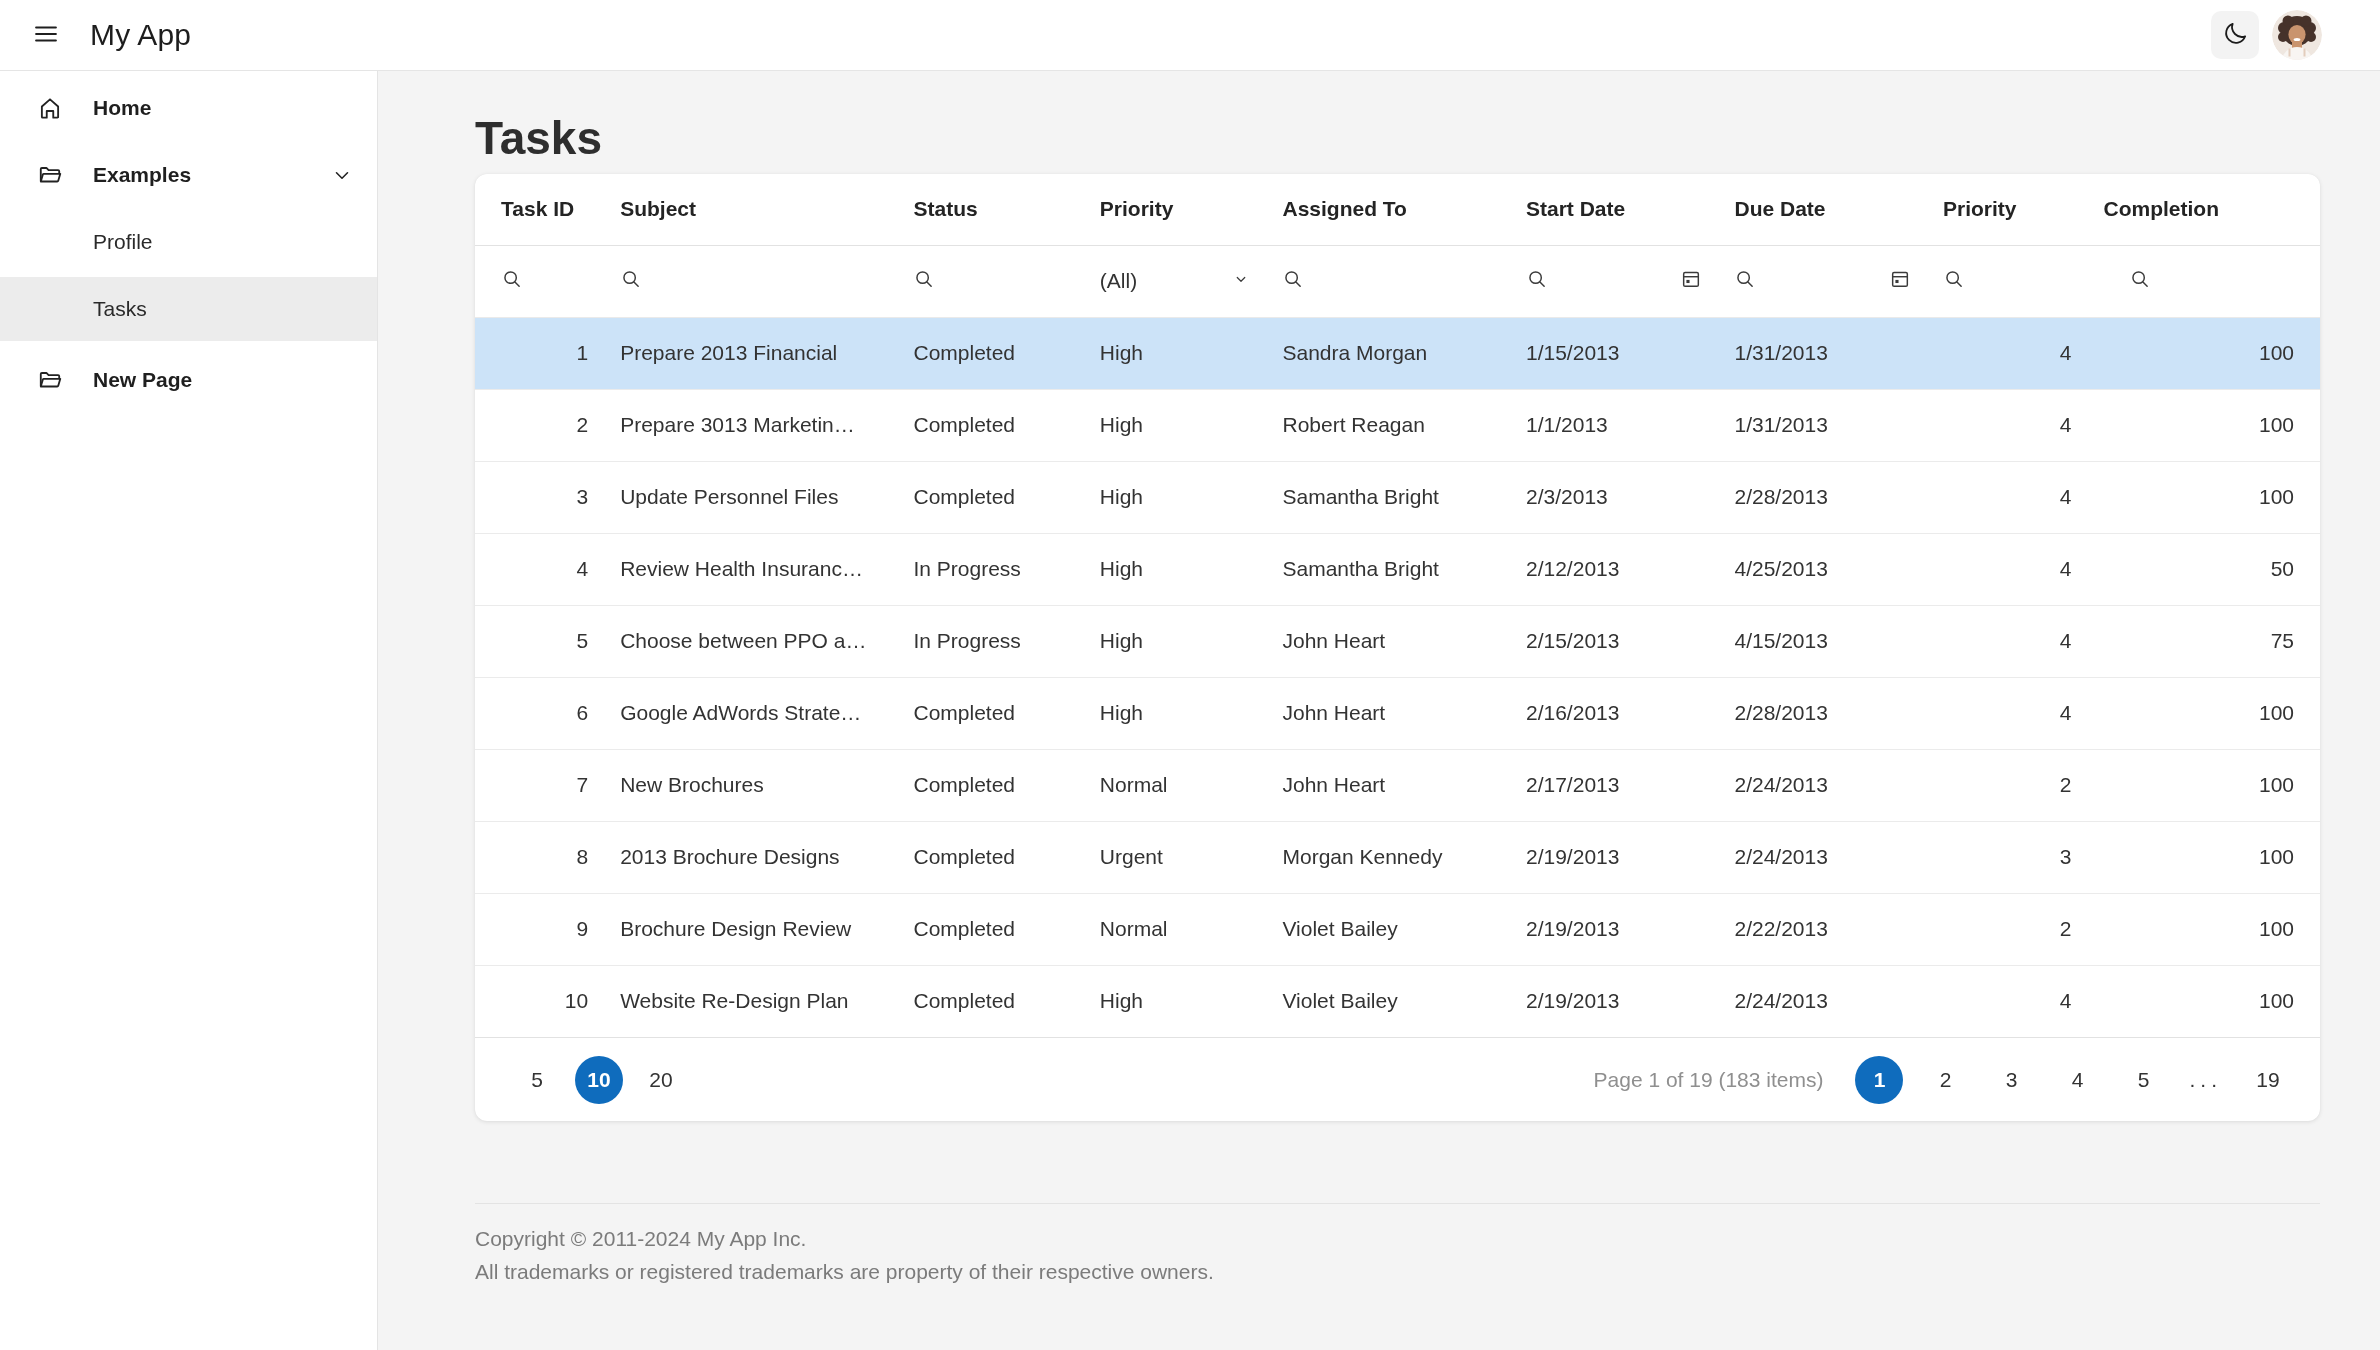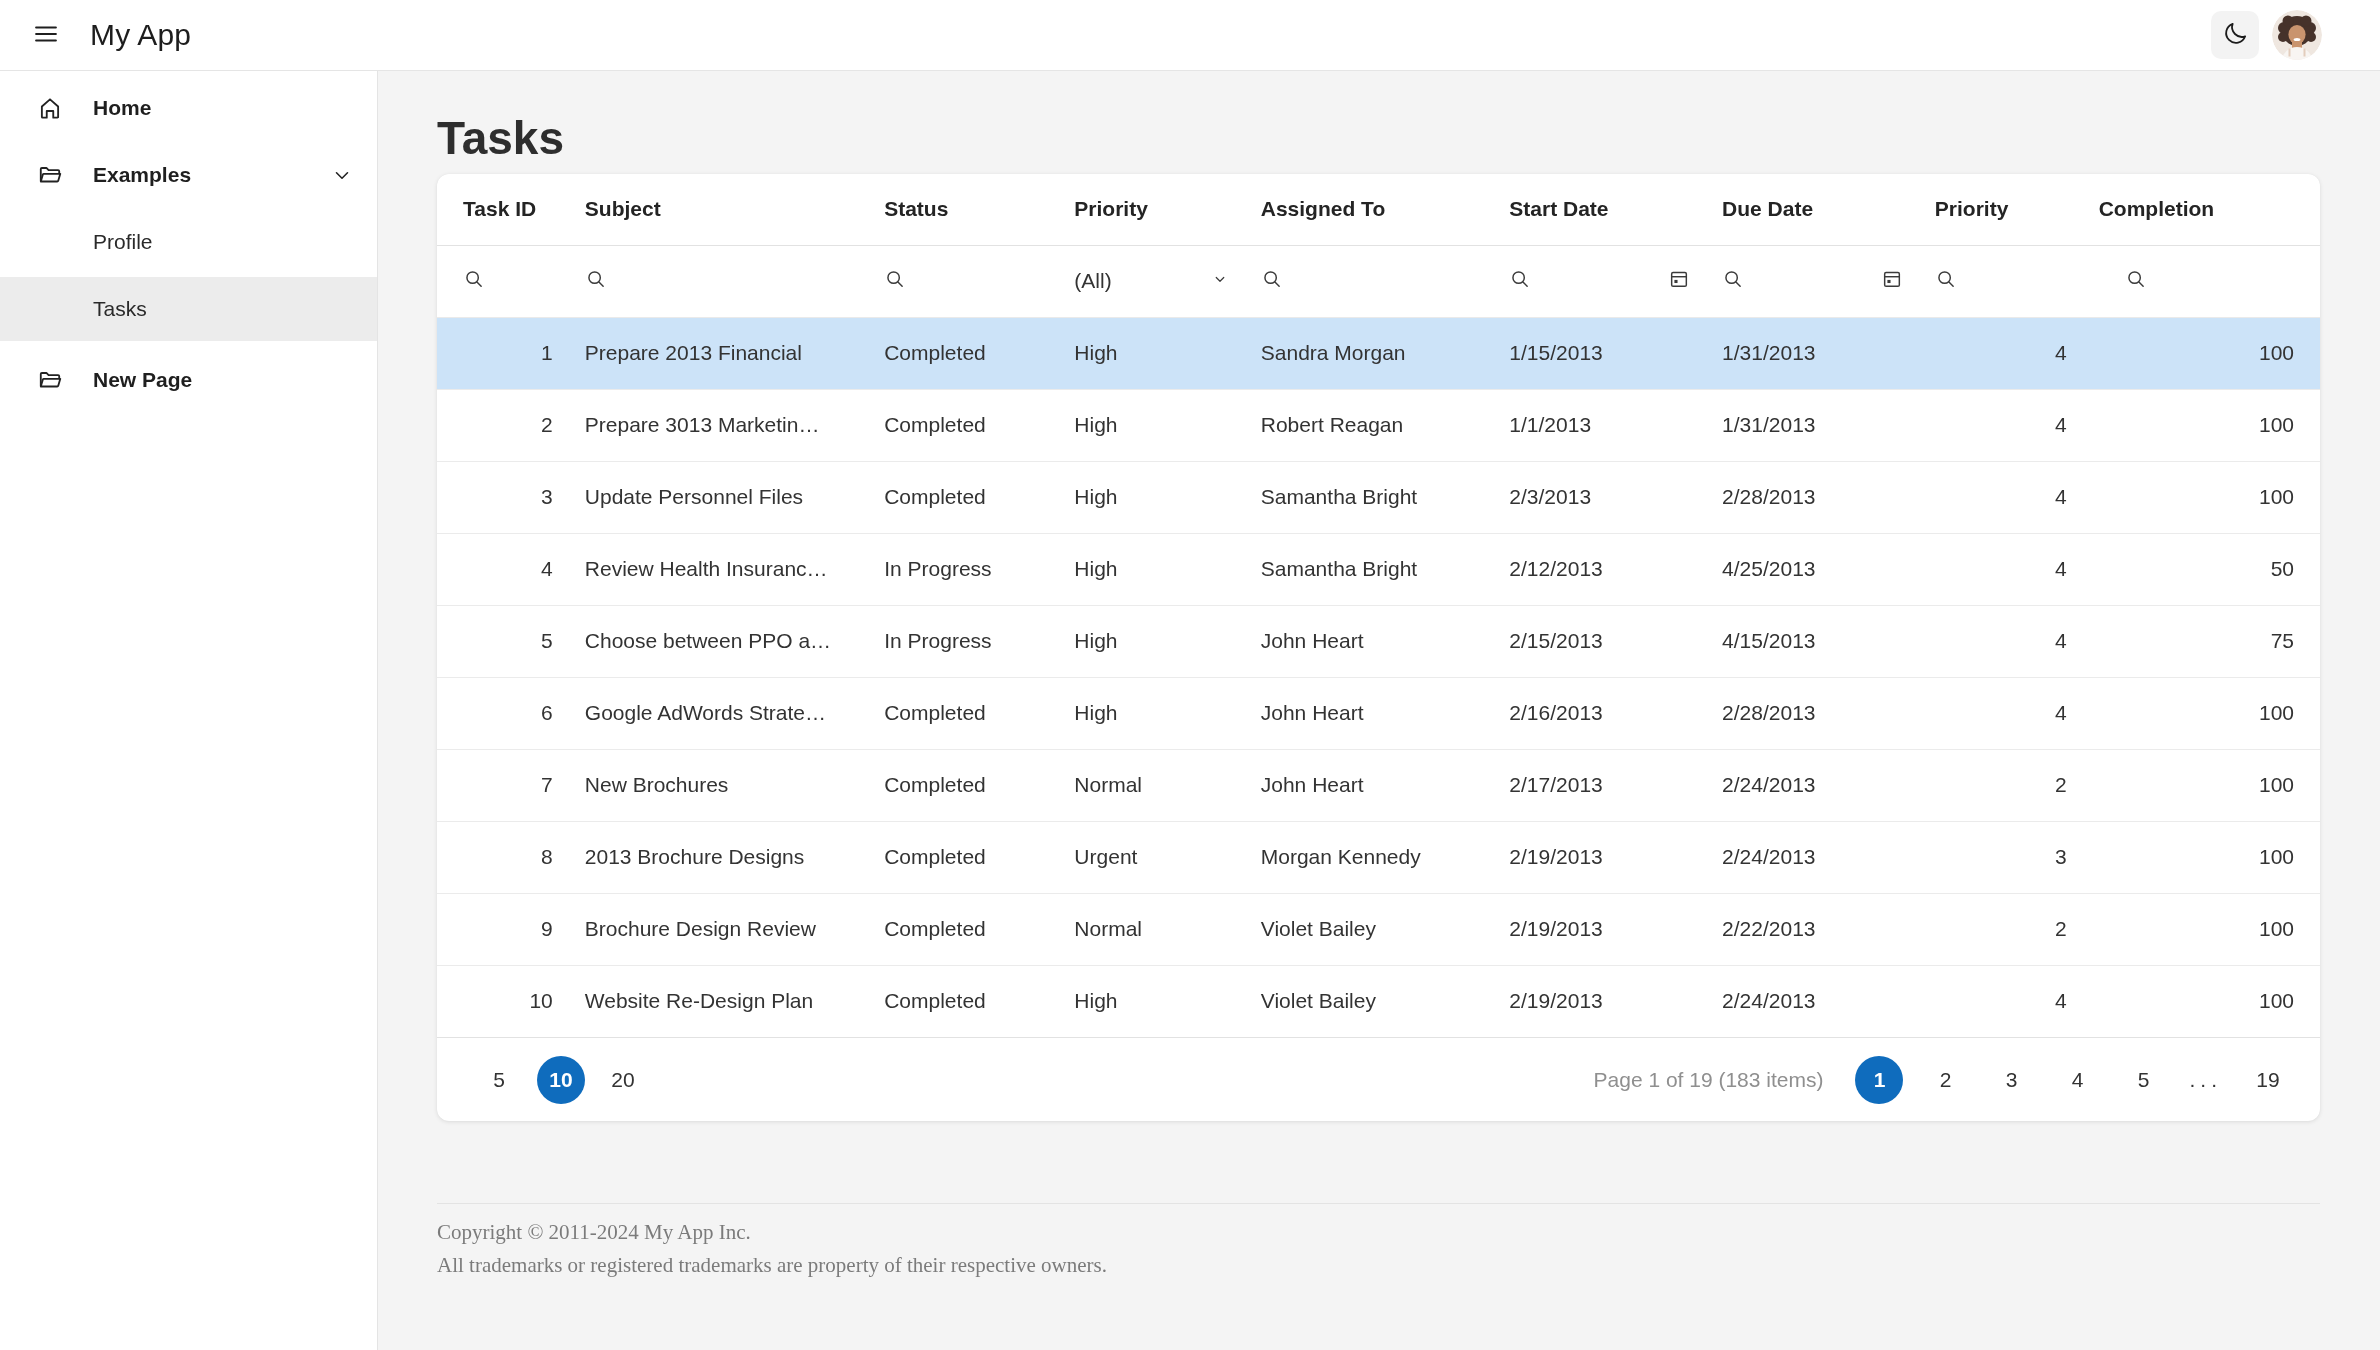--- a/index.html
+++ b/index.html
@@ -12,21 +12,21 @@
             display:flex; align-items:center; padding:0 58px 0 22px; position:relative; z-index:5; }
   .icon-btn { background:transparent; border:none; width:48px; height:48px; display:flex;
               align-items:center; justify-content:center; cursor:pointer; border-radius:8px; }
   .app-title { font-size:30px; font-weight:400; color:#1d1d1d; margin-left:20px; letter-spacing:0.2px; }
   .topbar-spacer { flex:1; }
   .theme-btn { width:48px; height:48px; border:none; border-radius:10px; background:#f3f3f3;
                display:flex; align-items:center; justify-content:center; cursor:pointer; margin-right:13px; }
   .avatar { width:50px; height:50px; border-radius:50%; overflow:hidden; cursor:pointer; flex:0 0 auto; }
 
   
-  .shell { display:flex; height:1279px; }
+  .shell { display:flex; height:1279px;gap:38px; }
   .sidebar { width:378px; background:#fff; border-right:1px solid #e4e4e4; padding-top:5px; flex:0 0 auto; }
   .nav-item { height:64px; display:flex; align-items:center; padding-left:37px; position:relative;
               cursor:pointer; margin-bottom:3px; }
   .nav-item.new-section { margin-top:7px; }
   .nav-item.selected { background:#ececec; }
   .nav-icon { width:26px; height:26px; display:flex; align-items:center; justify-content:center; }
   .nav-label { font-size:21px; color:#1f1f1f; margin-left:30px; }
   .nav-label.bold { font-weight:700; }
   .nav-item.sub { padding-left:93px; }
   .nav-item.sub .nav-label { margin-left:0; font-weight:400; color:#2a2a2a; }
@@ -64,22 +64,22 @@
   .pill { min-width:48px; height:48px; border-radius:24px; display:flex; align-items:center;
           justify-content:center; cursor:pointer; color:#333; padding:0 6px; background:transparent; border:none;
           font-size:21px; font-family:"Liberation Sans", sans-serif; }
   .pill.current { background:var(--accent); color:#fff; font-weight:700; }
   .pager-right { display:flex; align-items:center; }
   .pager-info { color:#8f8f8f; margin-right:32px; }
   .page-numbers { display:flex; align-items:center; gap:18px; }
   .page-ellipsis { letter-spacing:5px; color:#333; padding:0 4px; }
 
   
-  .footer { margin-top:82px; border-top:1px solid #e3e3e3; padding-top:12px;
-            font-size:21px; line-height:33px; color:#7b7b7b;font-family:Liberation Serif, serif; }
+  .footer { margin-top:82px; border-top:1px solid #e3e3e3; padding-top:18px;
+            font-size:21px; line-height:33px; color:#7b7b7b; }
 </style>
 </head>
 <body>
 
 <div class="screen" style="--accent:#0f6cbd;">
 
   <header class="topbar">
     <button class="icon-btn">
       <span>
         <svg width="28" height="28" viewBox="0 0 24 24" fill="none">

